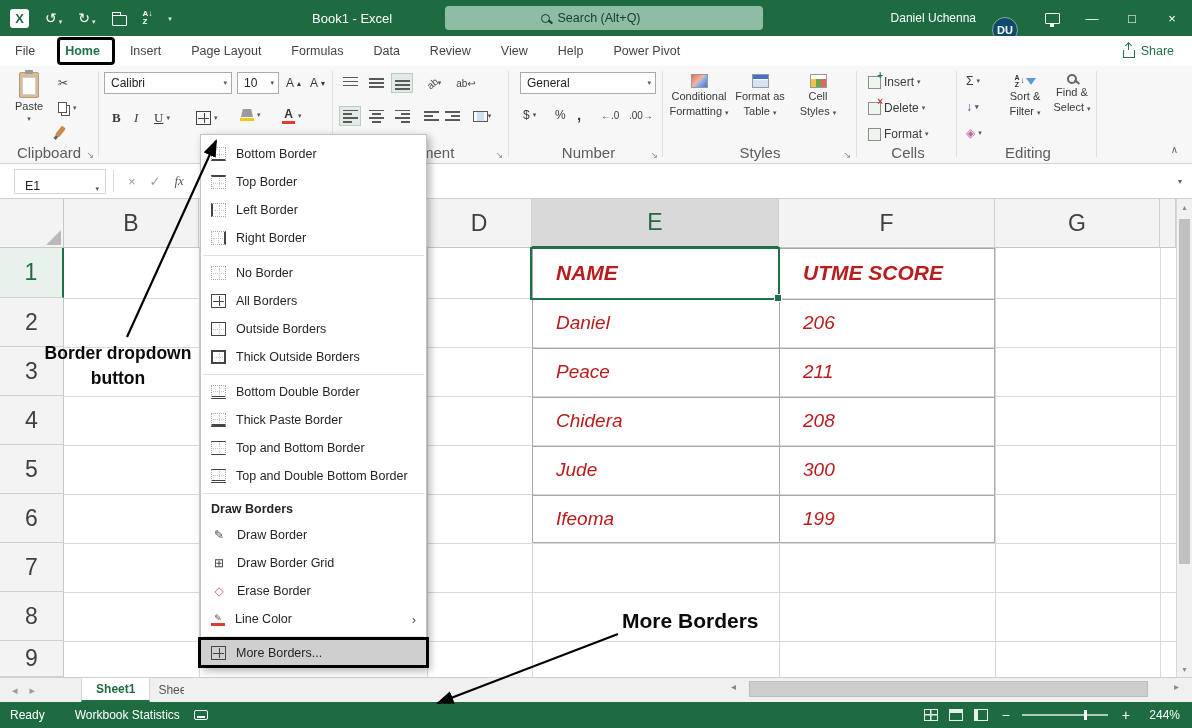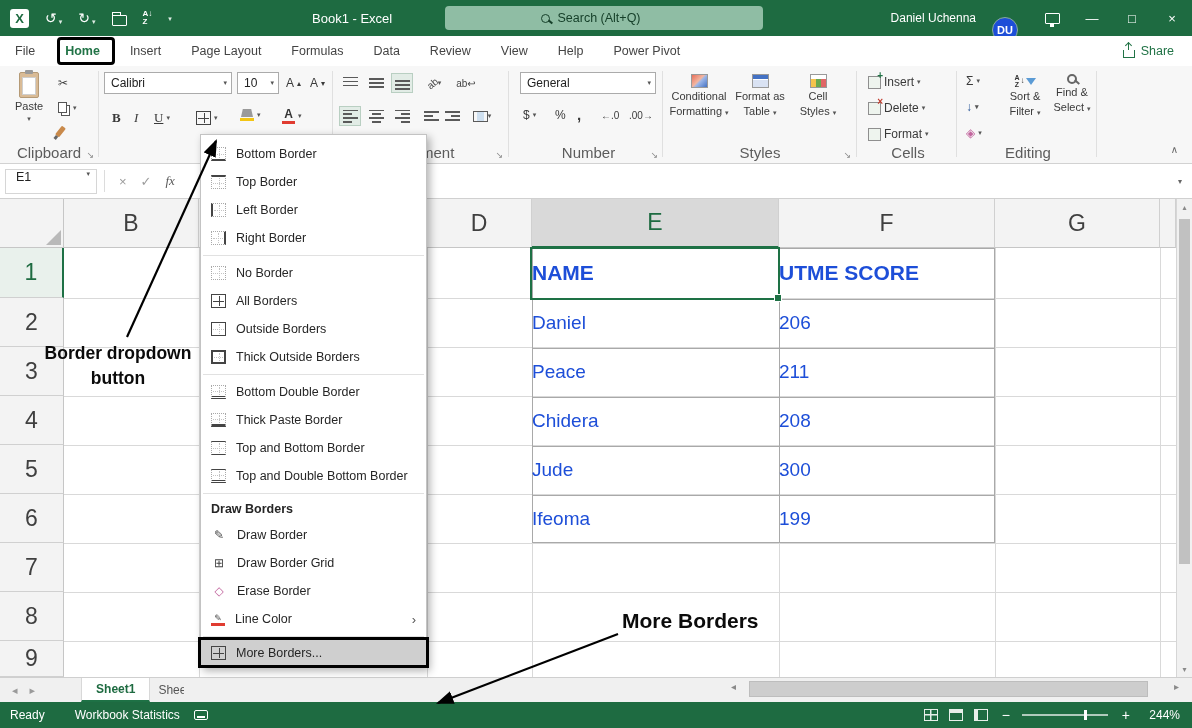--- a/index.html
+++ b/index.html
@@ -17,21 +17,21 @@
   .folder::before { content:""; position:absolute; top:-4px; left:-1px; width:7px; height:3px; border:1.5px solid #fff; border-bottom:none; }
   .sortaz { display:flex; flex-direction:column; font-size:8px; line-height:1; font-weight:bold; }
   #doc-title { position:absolute; left:312px; top:11px; font-size:13px; color:#fff; }
   #searchbox { position:absolute; left:445px; top:6px; width:318px; height:24px; background:#8fbda4; border-radius:4px; display:flex; align-items:center; justify-content:center; gap:8px; }
   .mag { width:9px; height:9px; border:1.8px solid #16402a; border-radius:50%; position:relative; display:inline-block; }
   .mag::after { content:""; position:absolute; width:5px; height:1.8px; background:#16402a; right:-4px; bottom:-1px; transform:rotate(40deg); }
   #search-input { background:transparent; border:none; outline:none; font-size:12.5px; color:#16402a; width:110px; font-family:"Liberation Sans",sans-serif; }
   #search-input::placeholder { color:#16402a; opacity:1; }
   #tb-right { position:absolute; right:0; top:0; height:36px; display:flex; align-items:center; }
   #user-name { font-size:12px; margin-right:16px; }
-  #avatar { width:26px; height:26px; border-radius:50%; background:#1d4ed8; border:1px solid #89ab97; display:flex; align-items:center; justify-content:center; font-size:11px; font-weight:bold; margin-right:14px;margin-top:24px; }
+  #avatar { width:26px; height:26px; border-radius:50%; background:#0c4a6e; border:1px solid #89ab97; display:flex; align-items:center; justify-content:center; font-size:11px; font-weight:bold; margin-right:14px;margin-top:24px; }
   .monitor { width:15px; height:11px; border:1.5px solid #fff; border-radius:1px; position:relative; }
   .monitor::after { content:""; position:absolute; left:4px; bottom:-4px; width:4px; height:3px; background:#fff; }
   .winbtn { width:40px; height:36px; display:flex; align-items:center; justify-content:center; font-size:13px; color:#fff; }
 
   
   #tabrow { position:absolute; left:0; top:36px; width:1192px; height:30px; background:#fff; display:flex; align-items:center; }
   .rtab { padding:0 15px; font-size:12.5px; color:#444; height:30px; display:flex; align-items:center; }
   .rtab.home { color:#217346; font-weight:bold; }
   #share-btn { margin-left:auto; margin-right:18px; display:flex; align-items:center; gap:6px; color:#217346; font-size:12.5px; }
   .shicon { width:12px; height:8px; border:1.5px solid #217346; border-top:none; position:relative; margin-top:6px; }
@@ -82,42 +82,42 @@
   .cico.del::after { content:"×"; position:absolute; right:-3px; top:-7px; color:#c0392b; font-weight:bold; font-size:10px; }
   .sorti { display:flex; align-items:center; gap:1px; }
   .sorti .az { display:flex; flex-direction:column; font-size:7px; font-weight:bold; line-height:1; color:#333; }
   .funnel { width:0; height:0; border-left:5px solid transparent; border-right:5px solid transparent; border-top:7px solid #5b9bd5; }
   .magbig { width:10px; height:10px; border:2px solid #666; border-radius:50%; position:relative; }
   .magbig::after { content:""; position:absolute; width:6px; height:2px; background:#666; right:-5px; bottom:-1px; transform:rotate(40deg); }
   #ribbon-collapse { position:absolute; right:14px; bottom:8px; font-size:10px; color:#666; }
 
   
   #formulabar { position:absolute; left:0; top:164px; width:1192px; height:35px; background:#fff; border-bottom:1px solid #d0d0d0; display:flex; align-items:center; }
-  #namebox { width:92px; height:25px; margin-left:5px; border:1px solid #d6d6d6; display:flex; align-items:flex-start; justify-content:space-between; padding:0 6px 0 10px; font-size:12.5px; }
+  #namebox { width:92px; height:25px; margin-left:14px; border:1px solid #d6d6d6; display:flex; align-items:flex-end; justify-content:space-between; padding:0 6px 0 10px; font-size:12.5px; }
   .fsep { width:1px; height:22px; background:#dcdcdc; margin:0 7px; }
   .fbtn { font-size:13px; color:#9b9b9b; padding:0 7px; }
   #fx-btn { font-style:italic; font-family:"Liberation Serif",serif; color:#5a5a5a; font-size:13px; padding:0 7px; }
   #formula-input { flex:1; height:100%; }
   #fb-expand { padding-right:10px; font-size:8px; color:#666; }
 
   
   #sheet { position:absolute; left:0; top:199px; width:1176px; height:478px; background:#fff; }
   .colhdr { position:absolute; top:0; height:49px; background:#f3f3f3; border-right:1px solid #d0d0d0; border-bottom:1px solid #c6c6c6; display:flex; align-items:center; justify-content:center; font-size:23px; color:#3f3f3f; }
   .colhdr.sel { background:#d9d9d9; color:#1e6b41; border-bottom:2px solid #1e7145; }
   #corner { position:absolute; left:0; top:0; width:64px; height:49px; background:#f3f3f3; border-right:1px solid #c6c6c6; border-bottom:1px solid #c6c6c6; }
   #corner::after { content:""; position:absolute; right:2px; bottom:2px; border-left:15px solid transparent; border-bottom:15px solid #b9b9b9; }
   .rowhdr { position:absolute; left:0; width:64px; background:#f3f3f3; border-right:1px solid #c6c6c6; border-bottom:1px solid #d0d0d0; display:flex; align-items:center; justify-content:center; font-size:23px; color:#3f3f3f; overflow:hidden; }
   .rowhdr.sel { background:#e9f1ec; color:#1e6b41; border-right:2px solid #1e7145; }
   #gridbody { position:absolute; left:64px; top:49px; width:1112px; height:429px; background:#fff; }
   .vl { position:absolute; top:0; height:429px; width:1px; background:#d9d9d9; }
   .hl { position:absolute; left:0; width:1112px; height:1px; background:#d9d9d9; }
   #tablebox { position:absolute; left:468px; top:0; width:463px; height:295px; border:1px solid #a9a9a9; }
   #tablebox .tv { position:absolute; left:246px; top:0; width:1px; height:100%; background:#a9a9a9; }
   #tablebox .th { position:absolute; left:0; width:100%; height:1px; background:#a9a9a9; }
-  .cell { position:absolute; display:flex; align-items:center; padding-left:0; font-size:19px; color:#1d4ed8; white-space:nowrap; }
+  .cell { position:absolute; display:flex; align-items:center; padding-left:24px; font-size:19px; color:#b91c1c; white-space:nowrap;font-style:italic; }
   .cell.hdr { font-weight:bold; font-size:21px; }
   #active-cell { position:absolute; left:466px; top:-1px; width:250px; height:53px; border:2px solid #1e7145; z-index:3; }
   #active-cell::after { content:""; position:absolute; right:-4px; bottom:-4px; width:6px; height:6px; background:#1e7145; border:1px solid #fff; }
 
   
   #vscroll { position:absolute; left:1176px; top:199px; width:16px; height:478px; background:#f1f1f1; border-left:1px solid #d6d6d6; }
   .scr-arrow { position:absolute; left:0; width:15px; height:16px; display:flex; align-items:center; justify-content:center; font-size:8px; color:#8a8a8a; }
   #vthumb { position:absolute; left:2px; top:20px; width:11px; height:345px; background:#c1c1c1; }
 
   

